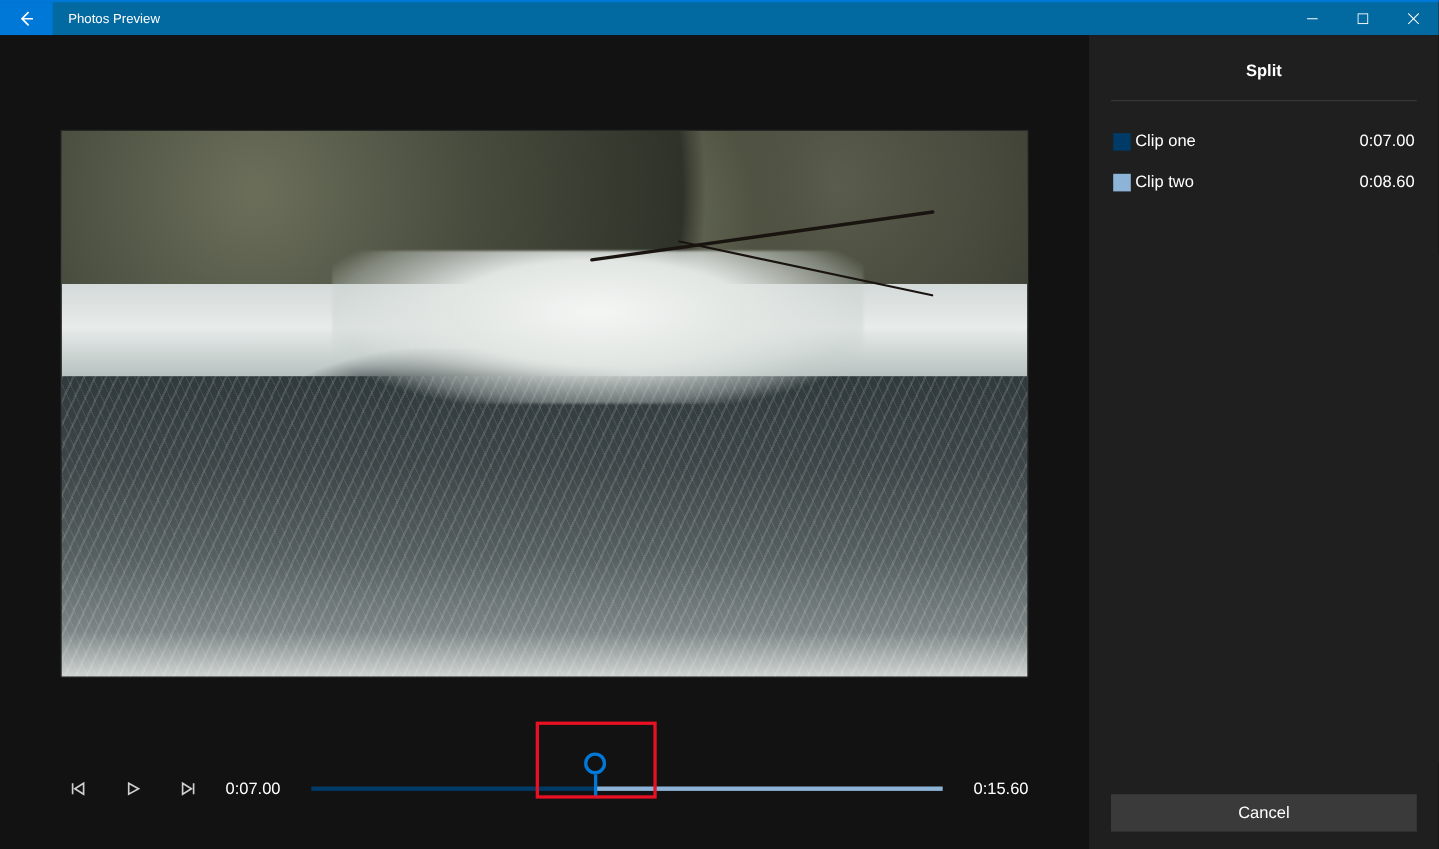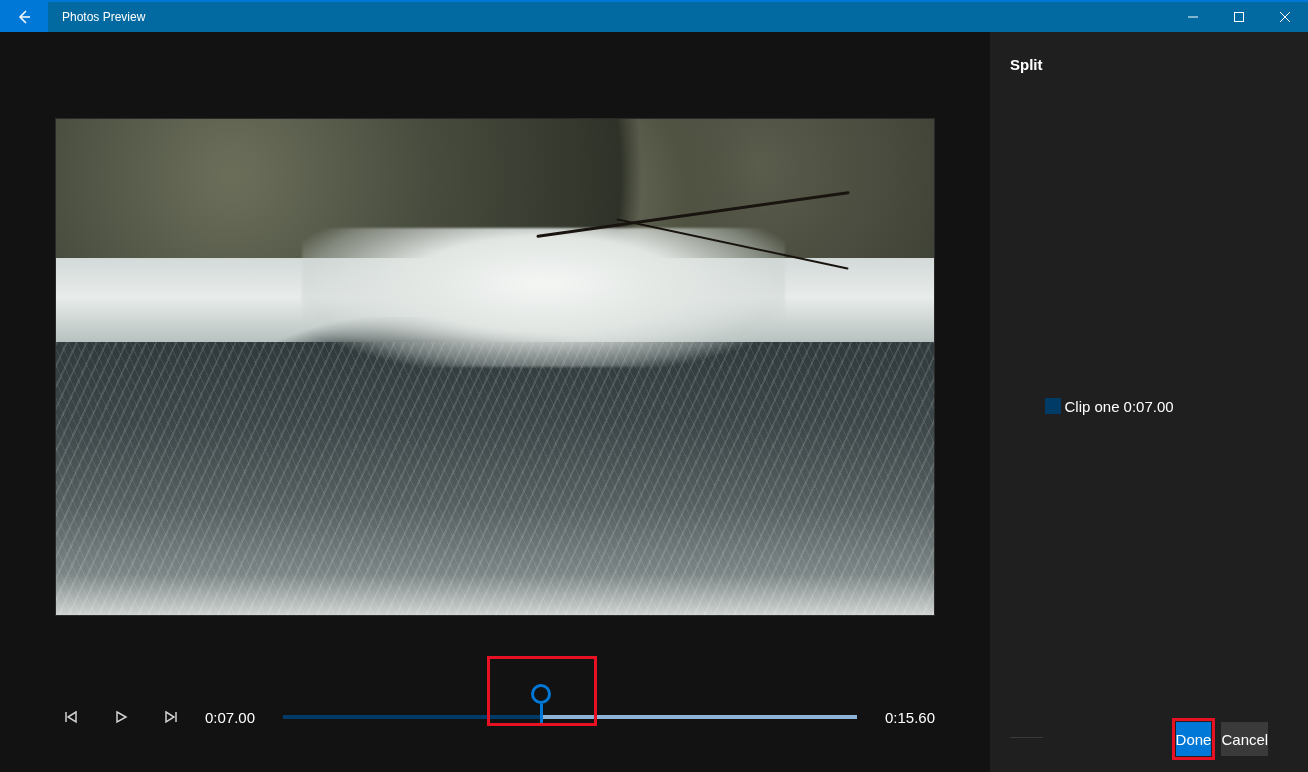--- a/index.html
+++ b/index.html
@@ -177,21 +177,21 @@
       width: 110px;
       height: 70px;
       border: 3px solid #e81123;
       pointer-events: none;
     }
 
     .sidebar {
       width: 320px;
       background: #1f1f1f;
       display: flex;
-      flex-direction: row;
+      flex-direction: column;
       padding: 24px 20px 16px 20px;
     }
     .sidebar-title {
       text-align: center;
       font-size: 15px;
       font-weight: 600;
       padding-bottom: 18px;
       border-bottom: 1px solid #3a3a3a;
       margin-bottom: 18px;
     }
@@ -314,23 +314,25 @@
 
   <div class="sidebar">
     <div class="sidebar-title">Split</div>
 
     <div class="clip-row">
       <div class="swatch dark"></div>
       <div class="clip-name">Clip one</div>
       <div class="clip-time">0:07.00</div>
     </div>
 
+    <div class="clip-row">
+      <div class="swatch light"></div>
+      <div class="clip-name">Clip two</div>
+      <div class="clip-time">0:08.60</div>
+    </div>
 
     <div class="sidebar-buttons">
-      <div class="red-outline" style="flex:1;">
-        <button class="btn btn-primary" style="width:100%;">Done</button>
-      </div>
       <button class="btn btn-secondary">Cancel</button>
     </div>
   </div>
 </div>
 
 <div class="red-box-playhead"></div>
 
 </body></html>

